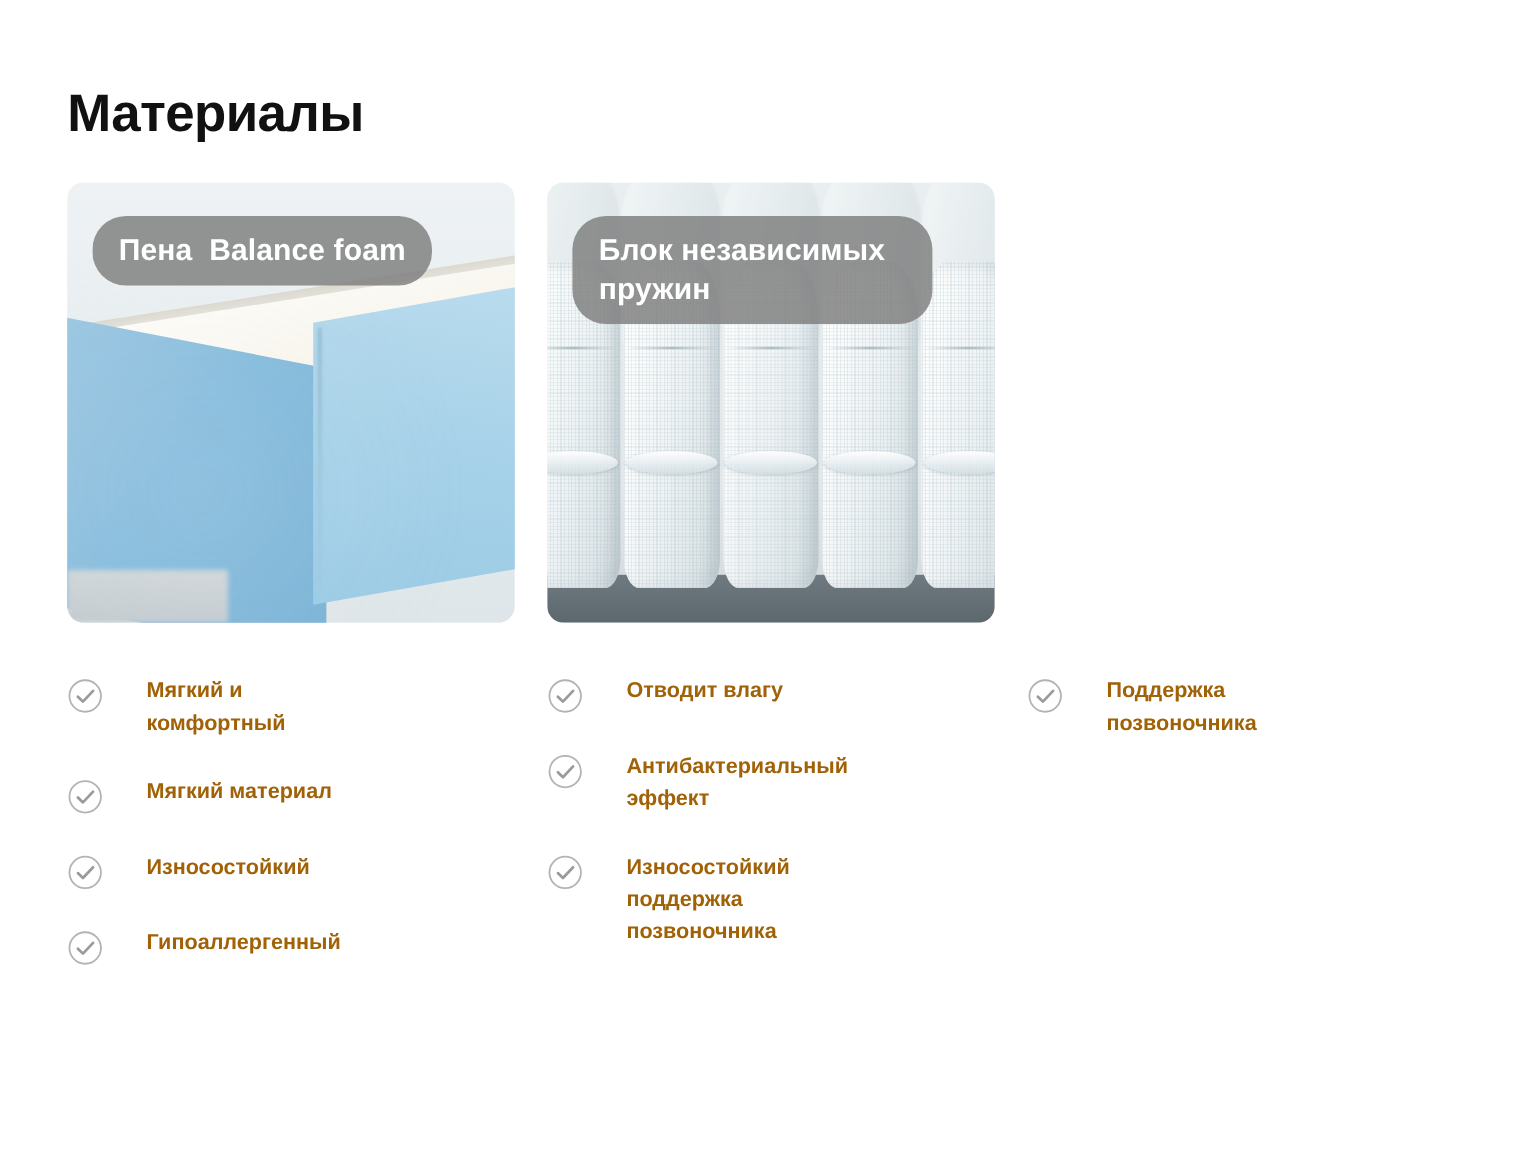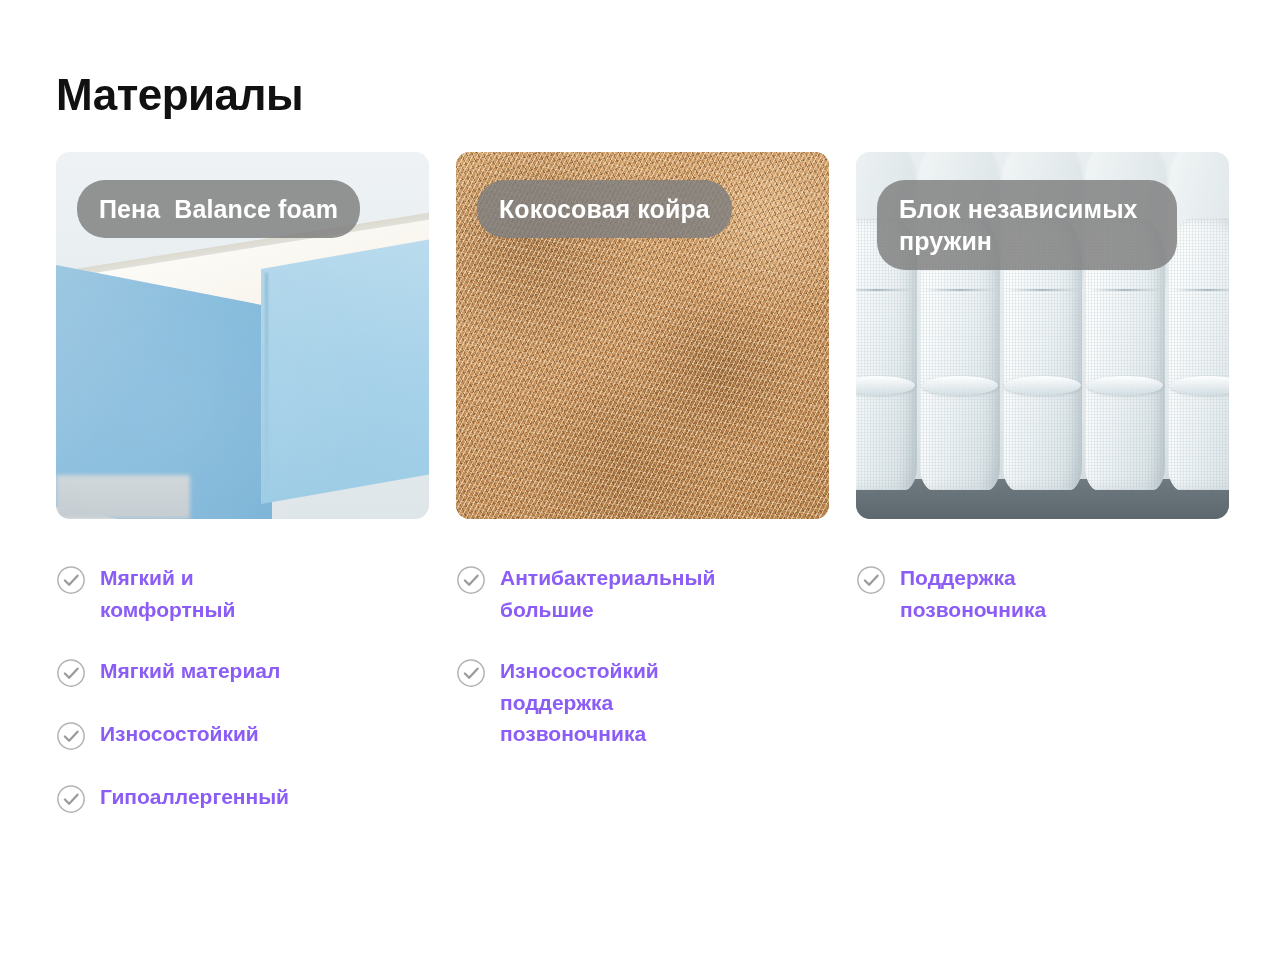--- a/index.html
+++ b/index.html
@@ -261,26 +261,27 @@
     margin-bottom: 30px;
   }
   .check-icon {
     flex: 0 0 auto;
     width: 30px;
     height: 30px;
     margin-top: 3px;
     display: block;
   }
   .feature-text {
-    font-size: 21px;
+    font-size: 18px;
     font-weight: 700;
-    color: #8b5cf6;
+    color: #a16207;
     line-height: 1.5;
     letter-spacing: 0px;
     white-space: pre-line;
+    margin-left: 22px;
   }
 </style>
 </head>
 <body>
 
 <div class="page">
 
   <h1 class="page-title">Материалы</h1>
 
   <div class="cards">
@@ -292,26 +293,20 @@
         <div class="foam-top"></div>
         <div class="foam-left"></div>
         <div class="foam-right"></div>
         <div class="foam-edge"></div>
         <div class="foam-floor"></div>
         <div class="foam-soft"></div>
       </div>
       <div class="badge">Пена  Balance foam</div>
     </div>
 
-    <div class="card">
-      <div class="photo-coir">
-        <div class="coir-grain"></div>
-      </div>
-      <div class="badge">Кокосовая койра</div>
-    </div>
 
     <div class="card">
       <div class="photo-springs">
         <div class="spring-backrow">
           <div class="pocket"></div>
           <div class="pocket"></div>
           <div class="pocket"></div>
           <div class="pocket"></div>
           <div class="pocket"></div>
         </div>
@@ -372,22 +367,29 @@
         <span class="feature-text">Гипоаллергенный</span>
       </div>
     </div>
 
     <div class="feature-col">
       <div class="feature-item">
         <svg class="check-icon" viewBox="0 0 32 32">
           <circle cx="16" cy="16" r="14" fill="none" stroke="#b3b3b3" stroke-width="1.6"></circle>
           <path d="M9.5 16.6 L14 21 L23 11.4" fill="none" stroke="#9a9a9a" stroke-width="2.4" stroke-linecap="round" stroke-linejoin="round"></path>
         </svg>
+        <span class="feature-text">Отводит влагу</span>
+      </div>
+      <div class="feature-item">
+        <svg class="check-icon" viewBox="0 0 32 32">
+          <circle cx="16" cy="16" r="14" fill="none" stroke="#b3b3b3" stroke-width="1.6"></circle>
+          <path d="M9.5 16.6 L14 21 L23 11.4" fill="none" stroke="#9a9a9a" stroke-width="2.4" stroke-linecap="round" stroke-linejoin="round"></path>
+        </svg>
         <span class="feature-text">Антибактериальный
-большие</span>
+эффект</span>
       </div>
       <div class="feature-item">
         <svg class="check-icon" viewBox="0 0 32 32">
           <circle cx="16" cy="16" r="14" fill="none" stroke="#b3b3b3" stroke-width="1.6"></circle>
           <path d="M9.5 16.6 L14 21 L23 11.4" fill="none" stroke="#9a9a9a" stroke-width="2.4" stroke-linecap="round" stroke-linejoin="round"></path>
         </svg>
         <span class="feature-text">Износостойкий
 поддержка
 позвоночника</span>
       </div>

